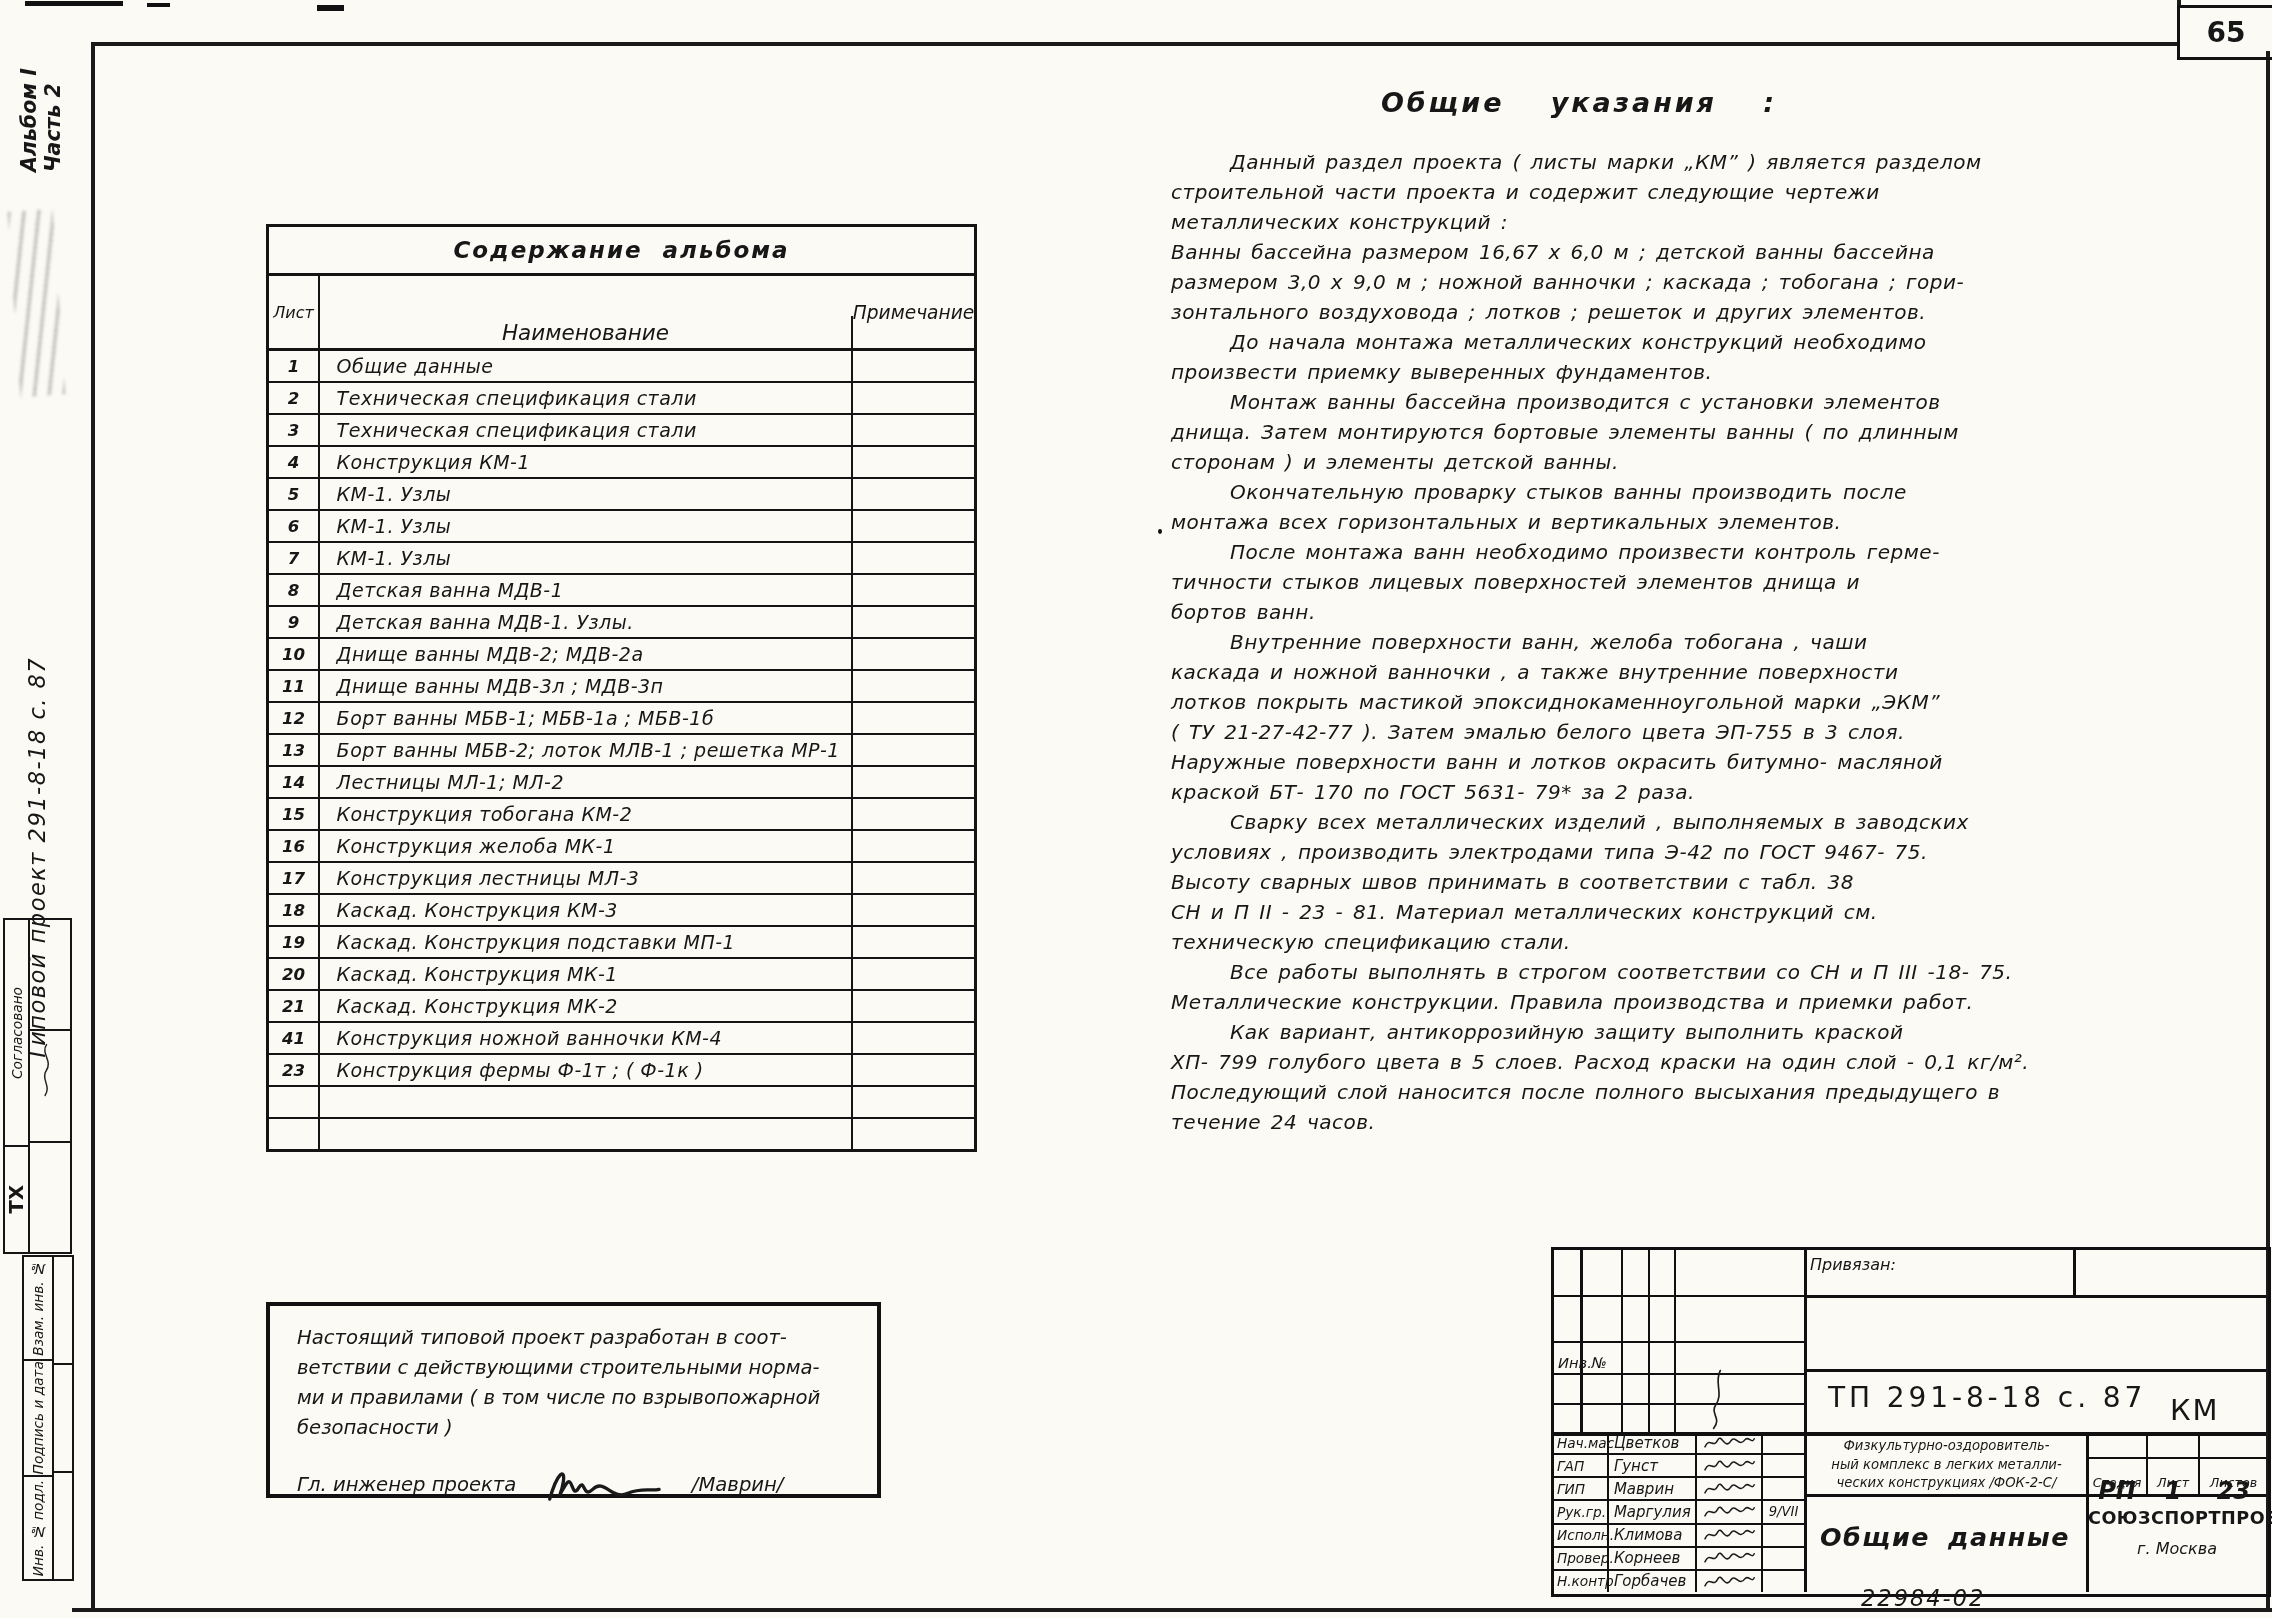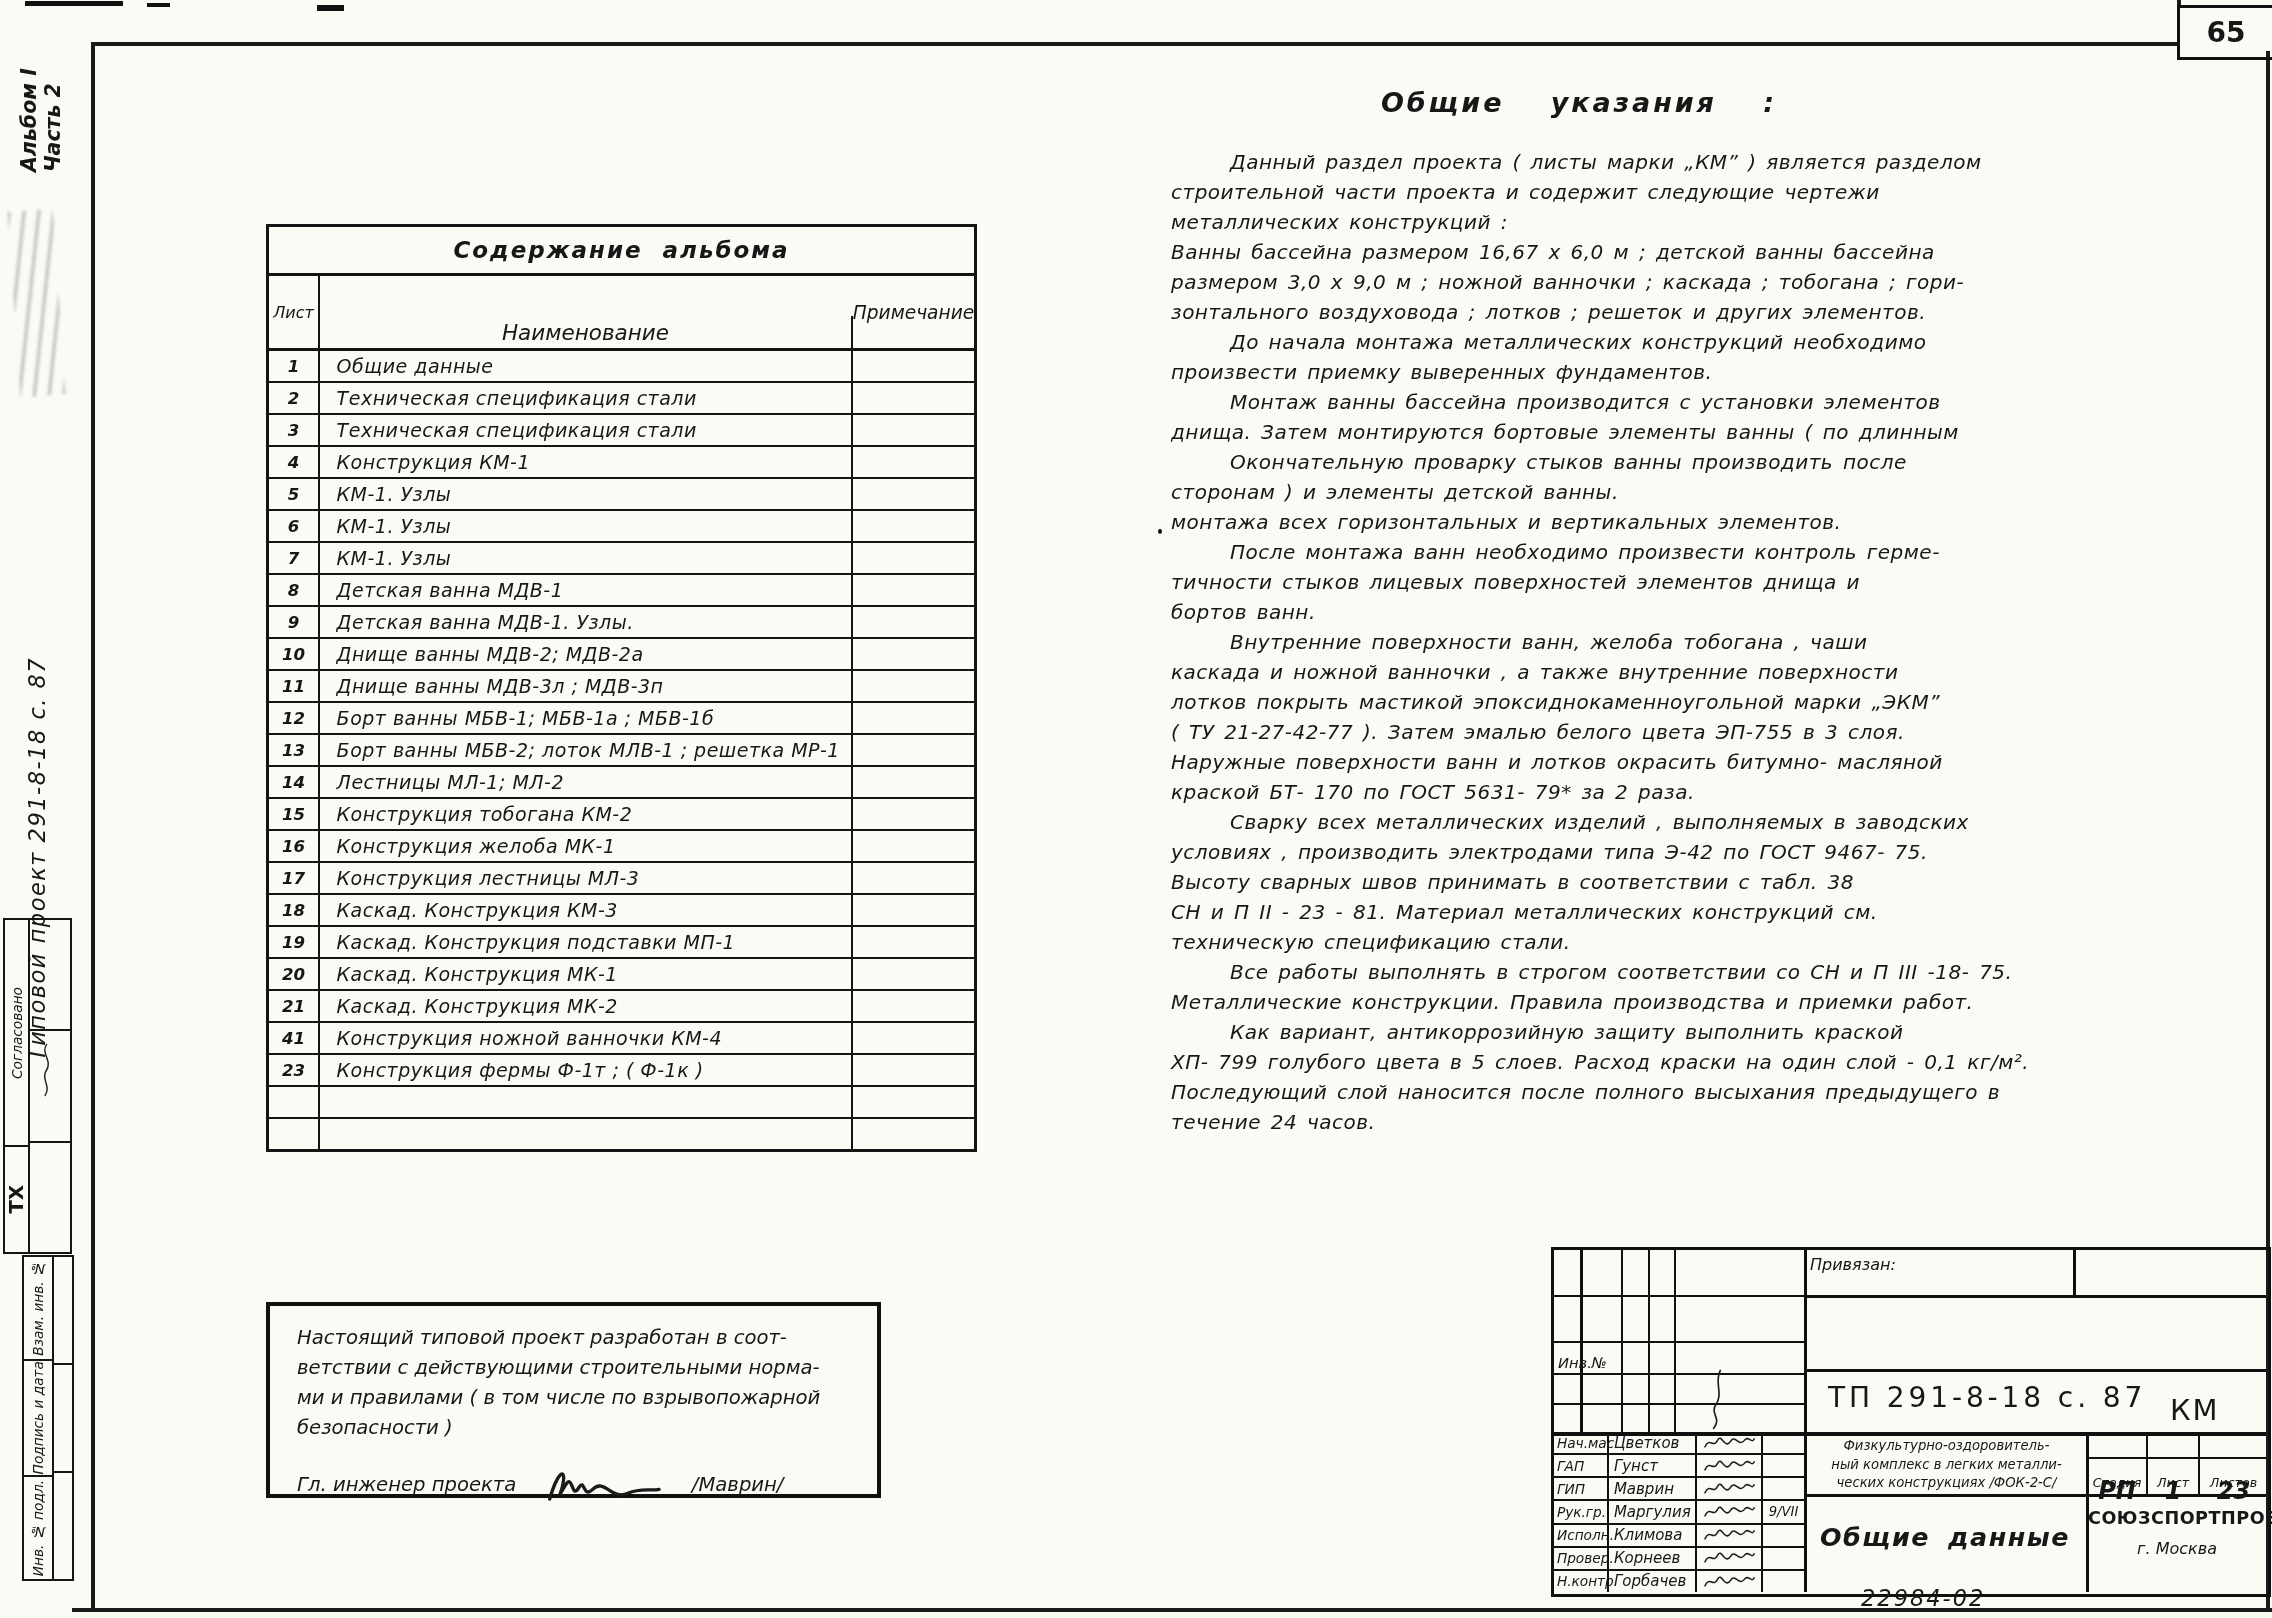--- a/index.html
+++ b/index.html
@@ -329,22 +329,22 @@
         <div class="ins-line ind">Данный раздел проекта ( листы марки „КМ” ) является разделом</div>
         <div class="ins-line">строительной части проекта и содержит следующие чертежи</div>
         <div class="ins-line">металлических конструкций :</div>
         <div class="ins-line">Ванны бассейна размером 16,67 х 6,0 м ; детской ванны бассейна</div>
         <div class="ins-line">размером 3,0 х 9,0 м ; ножной ванночки ; каскада ; тобогана ; гори-</div>
         <div class="ins-line">зонтального воздуховода ; лотков ; решеток и других элементов.</div>
         <div class="ins-line ind">До начала монтажа металлических конструкций необходимо</div>
         <div class="ins-line">произвести приемку выверенных фундаментов.</div>
         <div class="ins-line ind">Монтаж ванны бассейна производится с установки элементов</div>
         <div class="ins-line">днища. Затем монтируются бортовые элементы ванны ( по длинным</div>
+        <div class="ins-line">сторонам ) и элементы детской ванны.</div>
         <div class="ins-line ind">Окончательную проварку стыков ванны производить после</div>
-        <div class="ins-line">сторонам ) и элементы детской ванны.</div>
         <div class="ins-line">монтажа всех горизонтальных и вертикальных элементов.</div>
         <div class="ins-line ind">После монтажа ванн необходимо произвести контроль герме-</div>
         <div class="ins-line">тичности стыков лицевых поверхностей элементов днища и</div>
         <div class="ins-line">бортов ванн.</div>
         <div class="ins-line ind">Внутренние поверхности ванн, желоба тобогана , чаши</div>
         <div class="ins-line">каскада и ножной ванночки , а также внутренние поверхности</div>
         <div class="ins-line">лотков покрыть мастикой эпоксиднокаменноугольной марки „ЭКМ”</div>
         <div class="ins-line">( ТУ 21-27-42-77 ).  Затем эмалью белого цвета ЭП-755 в 3 слоя.</div>
         <div class="ins-line">Наружные поверхности ванн и лотков окрасить битумно- масляной</div>
         <div class="ins-line">краской  БТ- 170 по ГОСТ 5631- 79*  за 2 раза.</div>

